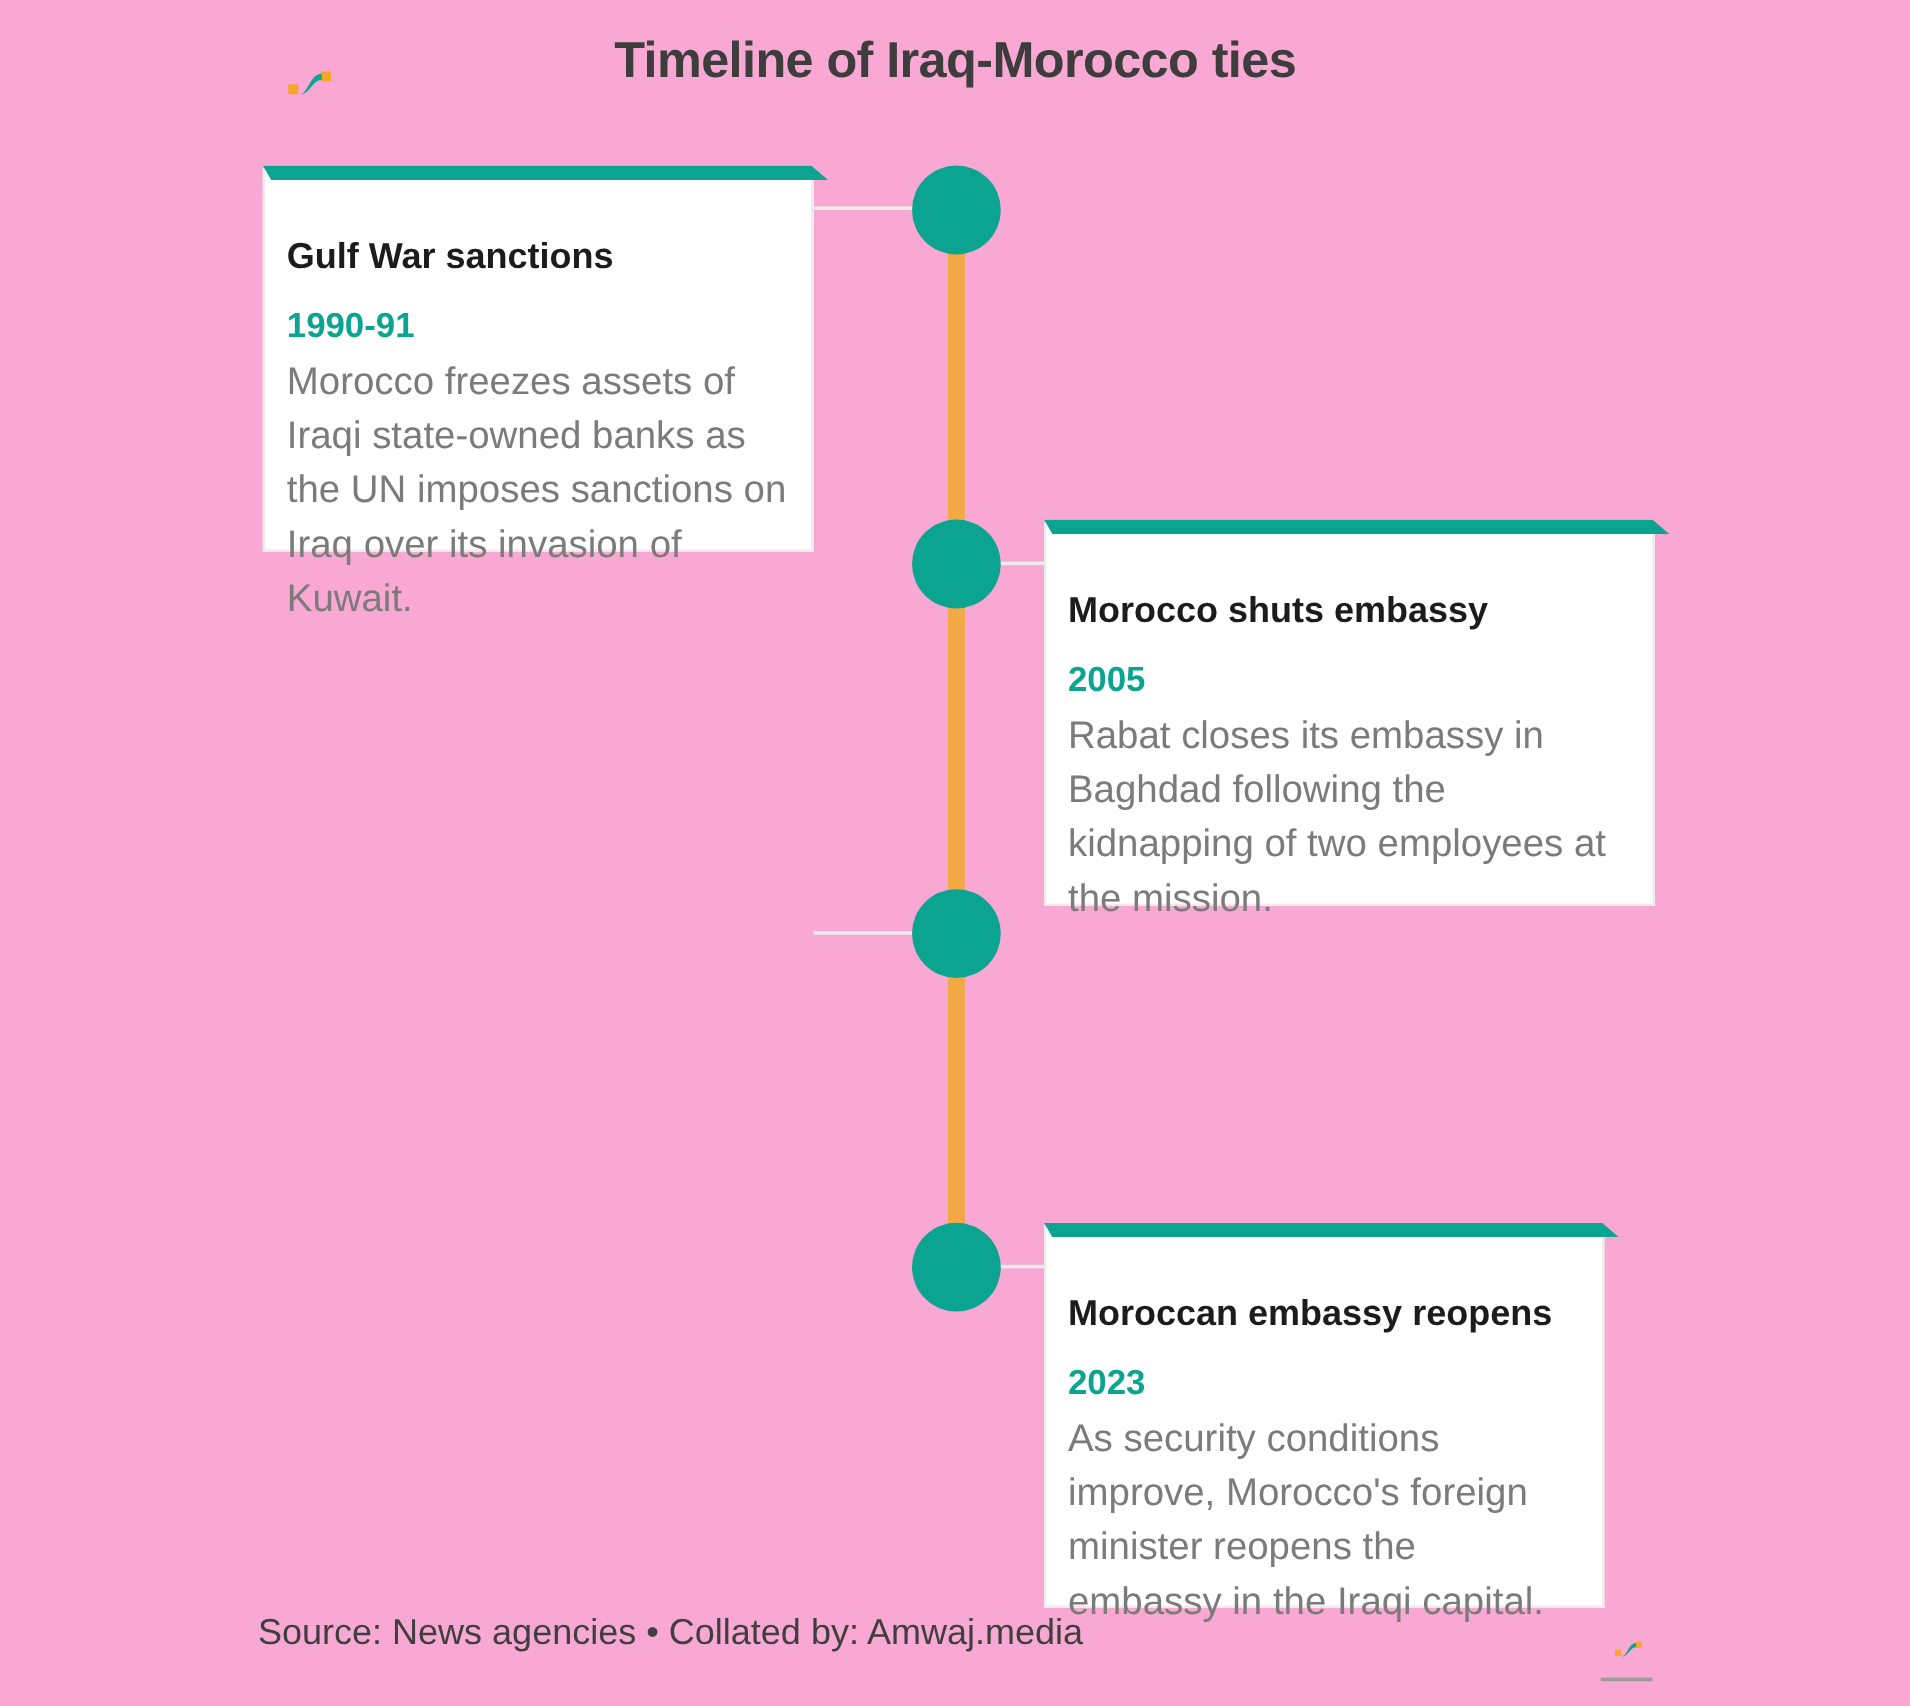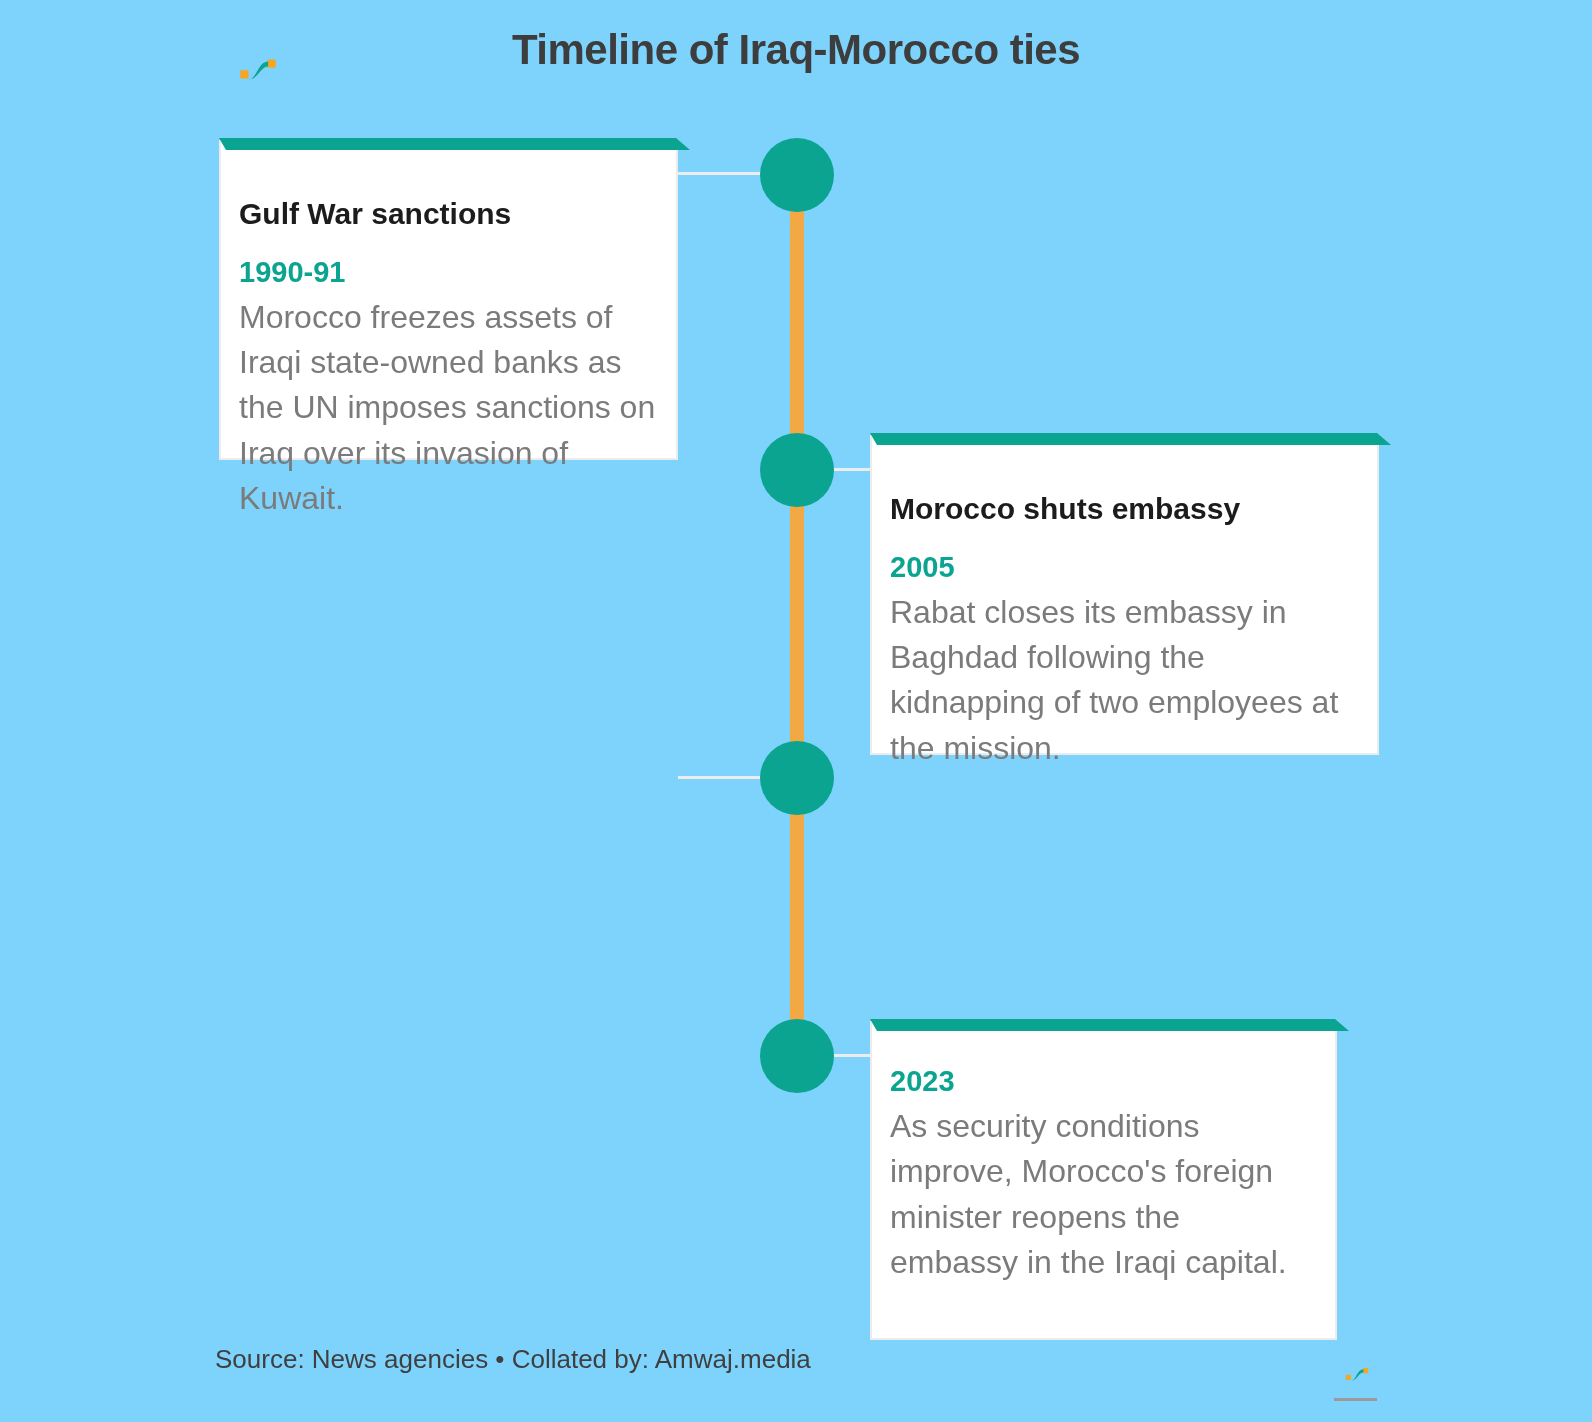--- a/index.html
+++ b/index.html
@@ -3,21 +3,21 @@
 <meta charset="utf-8">
 <style>
   * { margin: 0; padding: 0; box-sizing: border-box; }
   html, body { background: #ffffff; }
   body { font-family: "Liberation Sans", sans-serif; }
 
   .canvas {
     position: relative;
     width: 1592px;
     height: 1422px;
-    background: #7dd3fc;
+    background: #f9a8d4;
     overflow: hidden;
   }
 
   .main-title {
     position: absolute;
     top: 26px;
     left: 0;
     width: 100%;
     text-align: center;
     font-size: 42px;
@@ -111,21 +111,21 @@
     margin-top: 6px;
     font-size: 32px;
     color: #7b7b7b;
     line-height: 1.42;
   }
 
   .source-note {
     position: absolute;
     left: 215px;
     top: 1344px;
-    font-size: 26px;
+    font-size: 30px;
     color: #3f3f3f;
   }
 
   .footer-logo {
     position: absolute;
     left: 1345px;
     top: 1366px;
     width: 24px;
     height: 16px;
   }
@@ -174,20 +174,21 @@
   <div class="event-card card2">
     <div class="card-accent-bar"></div>
     <div class="event-title">Morocco shuts embassy</div>
     <div class="event-date">2005</div>
     <div class="event-description">Rabat closes its embassy in Baghdad following the kidnapping of two employees at the mission.</div>
   </div>
 
 
   <div class="event-card card4">
     <div class="card-accent-bar"></div>
+    <div class="event-title">Moroccan embassy reopens</div>
     <div class="event-date">2023</div>
     <div class="event-description">As security conditions improve, Morocco's foreign minister reopens the embassy in the Iraqi capital.</div>
   </div>
 
   <div class="source-note">Source: News agencies • Collated by: Amwaj.media</div>
 
   <svg class="footer-logo" viewBox="0 0 60 40" aria-hidden="true">
     <rect x="2" y="22" width="13" height="13" fill="#f5a623"></rect>
     <rect x="45" y="5" width="13" height="13" fill="#f5a623"></rect>
     <path d="M16 36 C28 36 30 8 46 8 L46 16 C34 16 30 36 16 36 Z" fill="#0aa491"></path>

